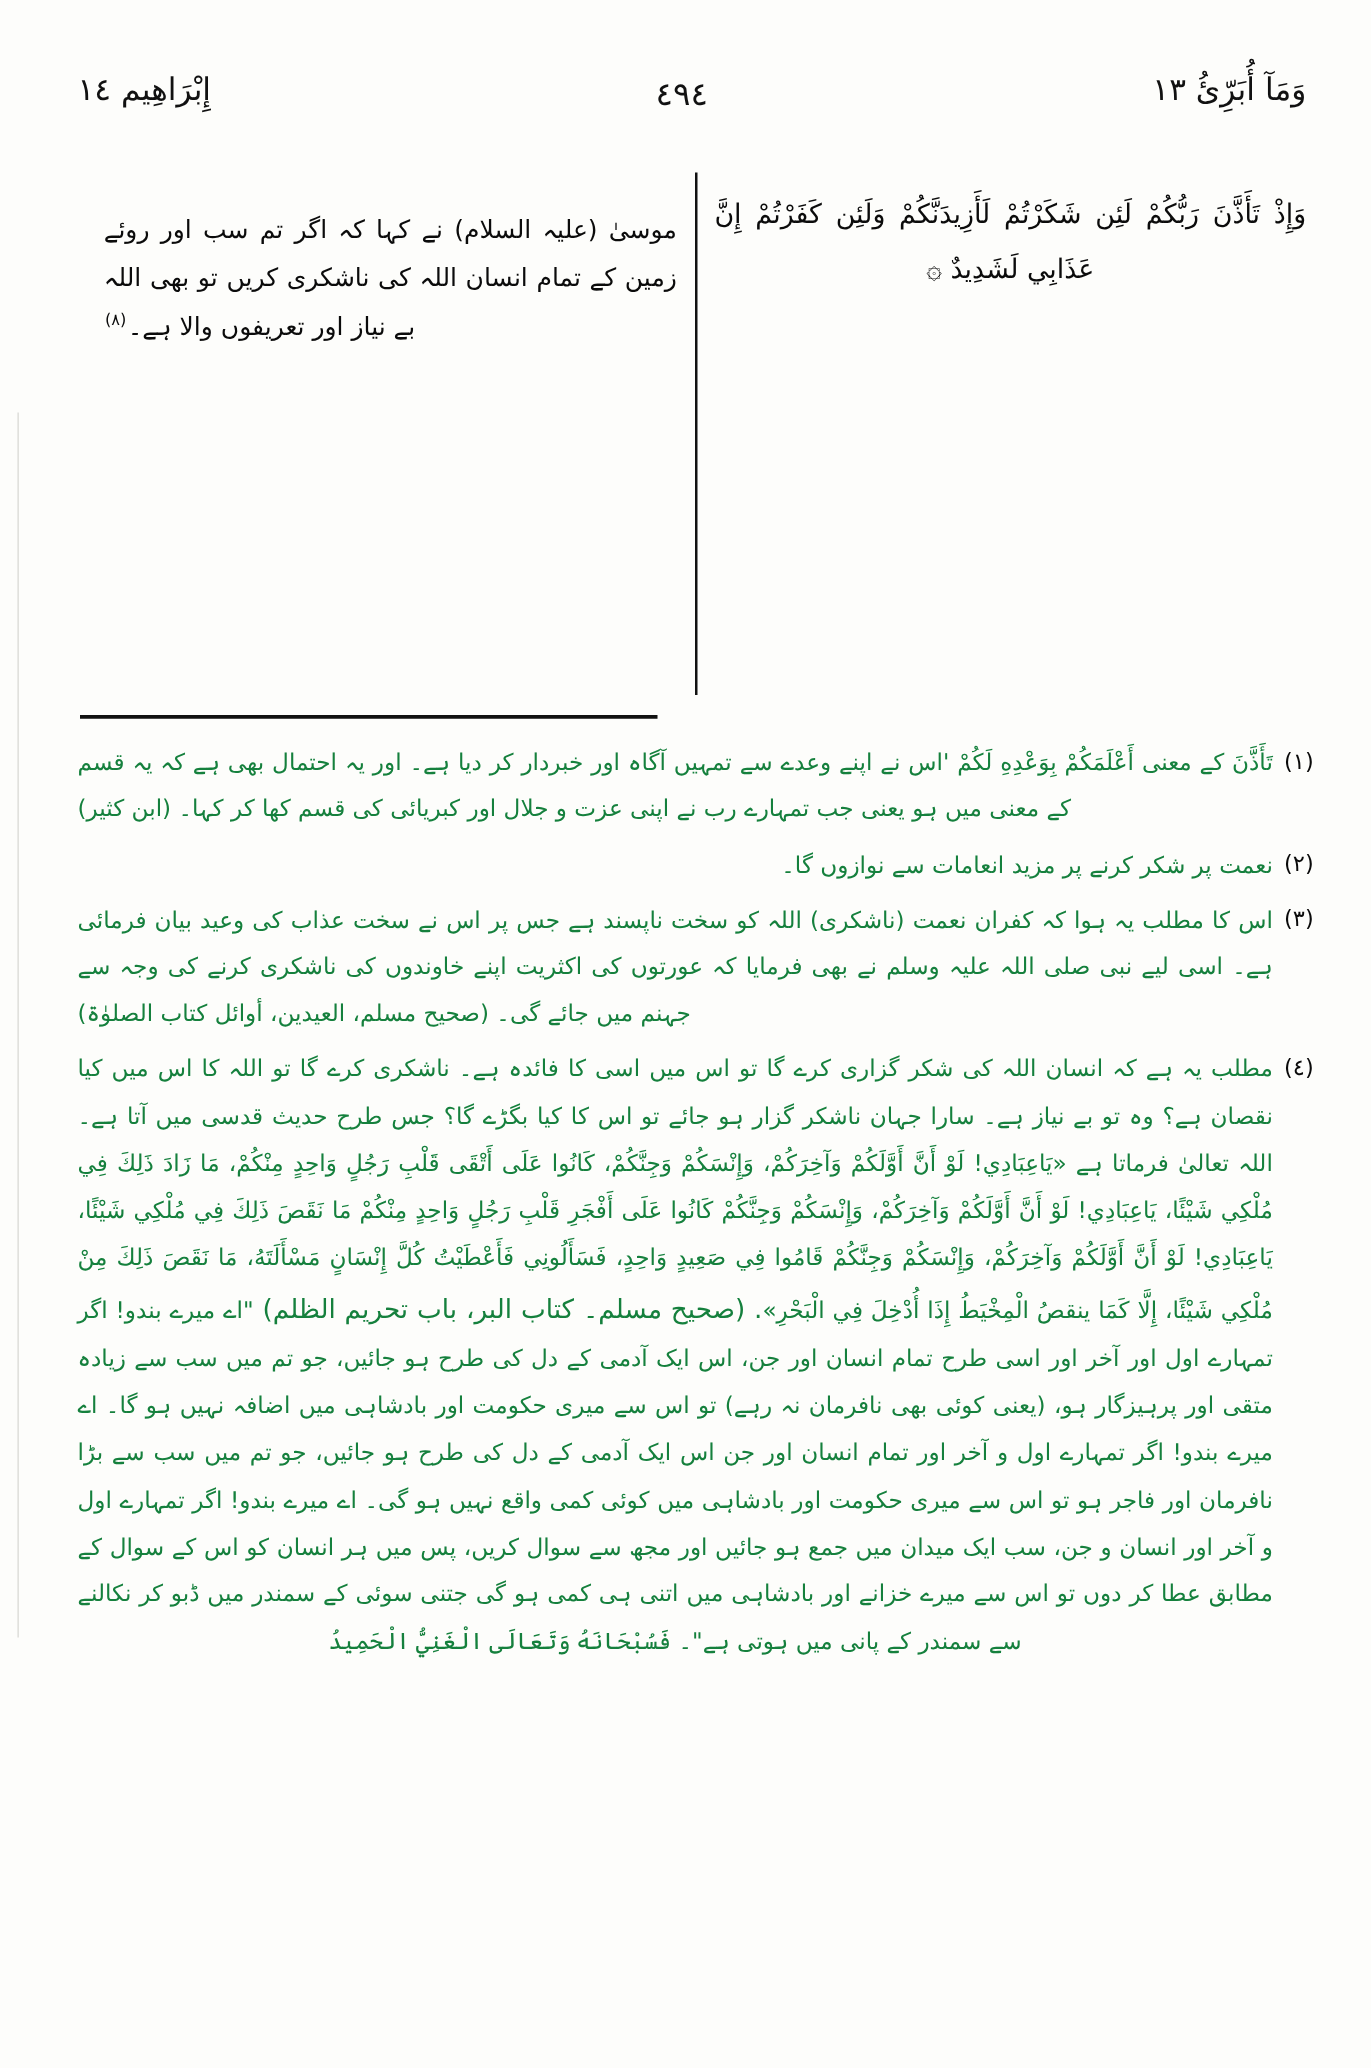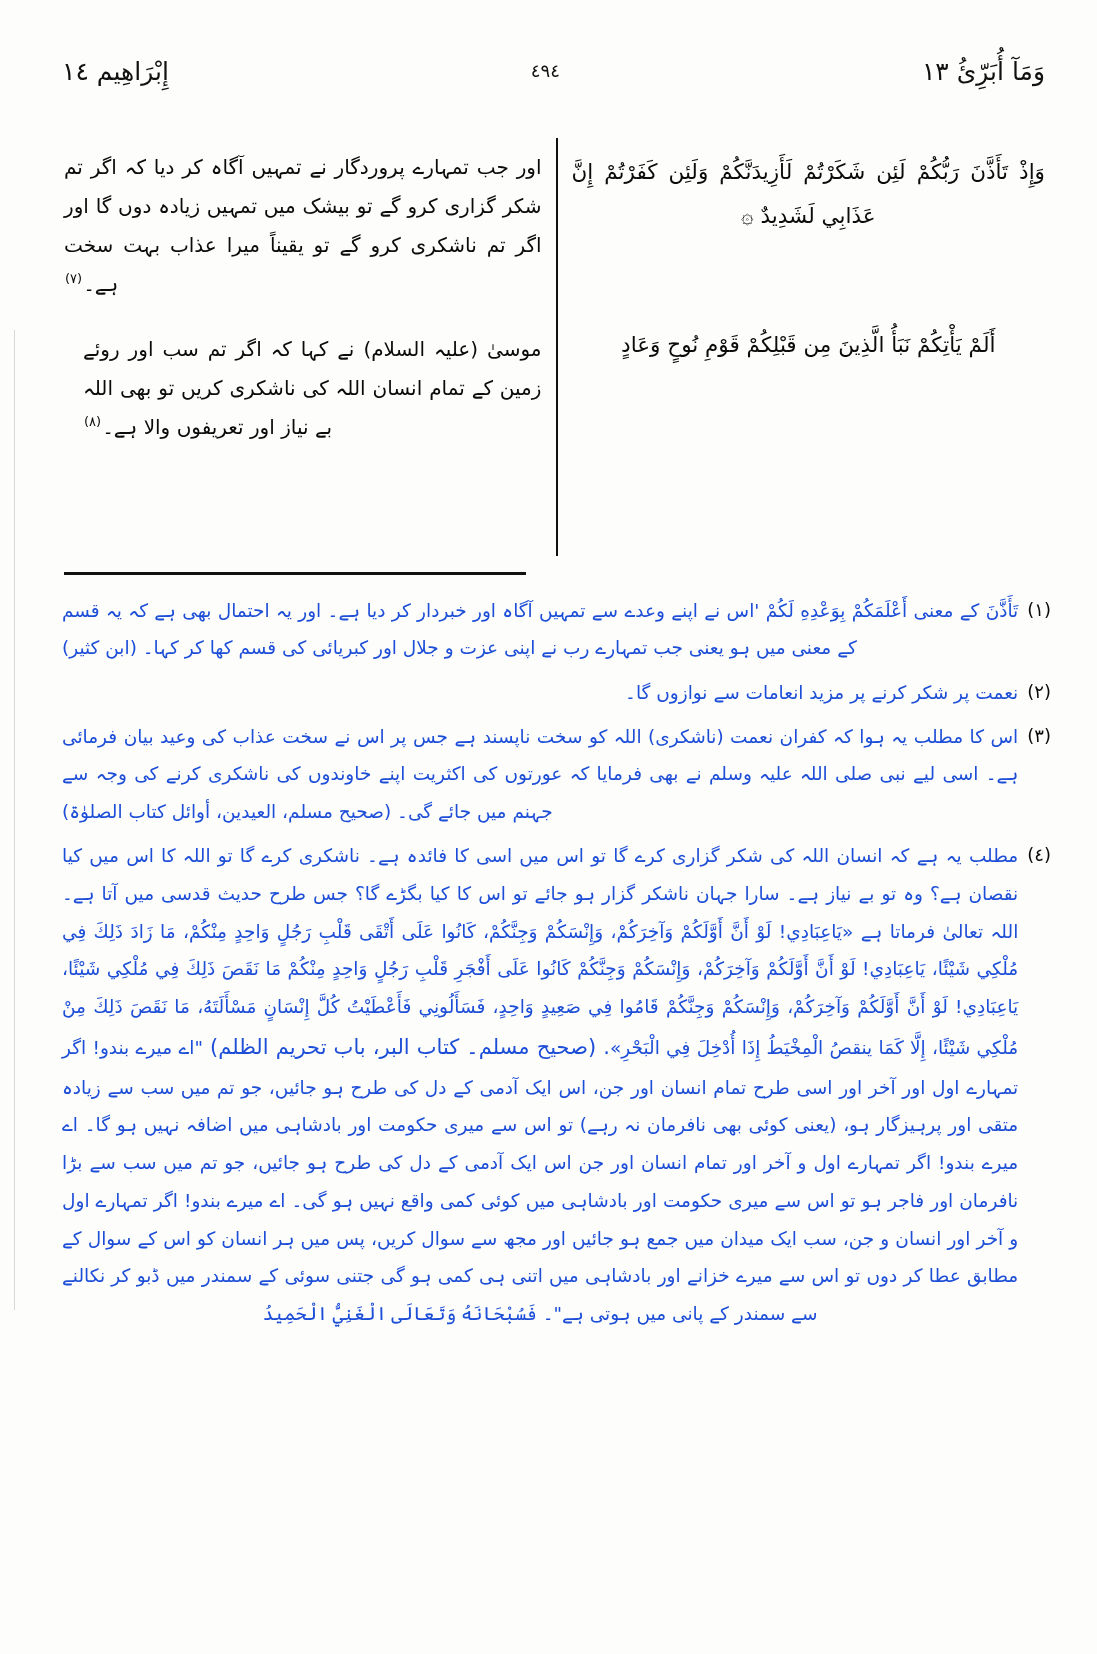--- a/index.html
+++ b/index.html
@@ -37,21 +37,21 @@
   }
   .hdr-item {
     font-family: "DejaVu Sans", sans-serif;
     font-size: 25px;
     line-height: 1.25;
     white-space: nowrap;
     color: #111;
   }
   .hdr-juz { letter-spacing: 0.5px; }
   .hdr-page {
-    font-size: 18px;
+    font-size: 26px;
     transform: translateY(4px);
   }
   .hdr-surah { letter-spacing: 0.5px; }
 
   
   .verse-block {
     position: absolute;
     top: 138px;
     left: 62px;
     right: 48px;
@@ -142,21 +142,21 @@
     line-height: 2.02;
     padding-left: 9px;
     white-space: nowrap;
   }
   .note-body {
     flex: 1 1 auto;
     font-size: 18.5px;
     line-height: 2.02;
     text-align: justify;
     text-align-last: right;
-    color: #1d4ed8;
+    color: #15803d;
   }
   .note-body.last-center { text-align-last: center; }
   .note-body.last-left { text-align-last: left; }
 
   .ar-inline {
     font-family: Liberation Serif, serif;
     letter-spacing: 0.2px;
   }
   .src {
     font-size: 21px;
@@ -190,27 +190,23 @@
   <div class="header">
     <div class="hdr-item hdr-juz">وَمَآ أُبَرِّئُ ١٣</div>
     <div class="hdr-item hdr-page">٤٩٤</div>
     <div class="hdr-item hdr-surah">إِبْرَاهِيم ١٤</div>
   </div>
 
   <div class="verse-block">
 
     <div class="col-arabic">
       <p class="ayah a1">وَإِذْ تَأَذَّنَ رَبُّكُمْ لَئِن شَكَرْتُمْ لَأَزِيدَنَّكُمْ وَلَئِن كَفَرْتُمْ إِنَّ عَذَابِي لَشَدِيدٌ ۞</p>
-      <p class="ayah a3">أَلَمْ يَأْتِكُمْ نَبَأُ الَّذِينَ مِن قَبْلِكُمْ قَوْمِ نُوحٍ وَعَادٍ</p>
     </div>
 
     <div class="col-urdu">
-      <p class="trans t1">
-        <span>اور جب تمہارے پروردگار نے تمہیں آگاہ کر دیا کہ اگر تم شکر گزاری کرو گے تو بیشک میں تمہیں زیادہ دوں گا اور اگر تم ناشکری کرو گے تو یقیناً میرا عذاب بہت سخت ہے۔</span><sup class="fn">(٧)</sup>
-      </p>
       <p class="trans t2">
         <span>موسیٰ (علیہ السلام) نے کہا کہ اگر تم سب اور روئے زمین کے تمام انسان اللہ کی ناشکری کریں تو بھی اللہ بے نیاز اور تعریفوں والا ہے۔</span><sup class="fn">(٨)</sup>
       </p>
     </div>
 
   </div>
 
   <div class="rule"></div>
 
   <div class="notes">

